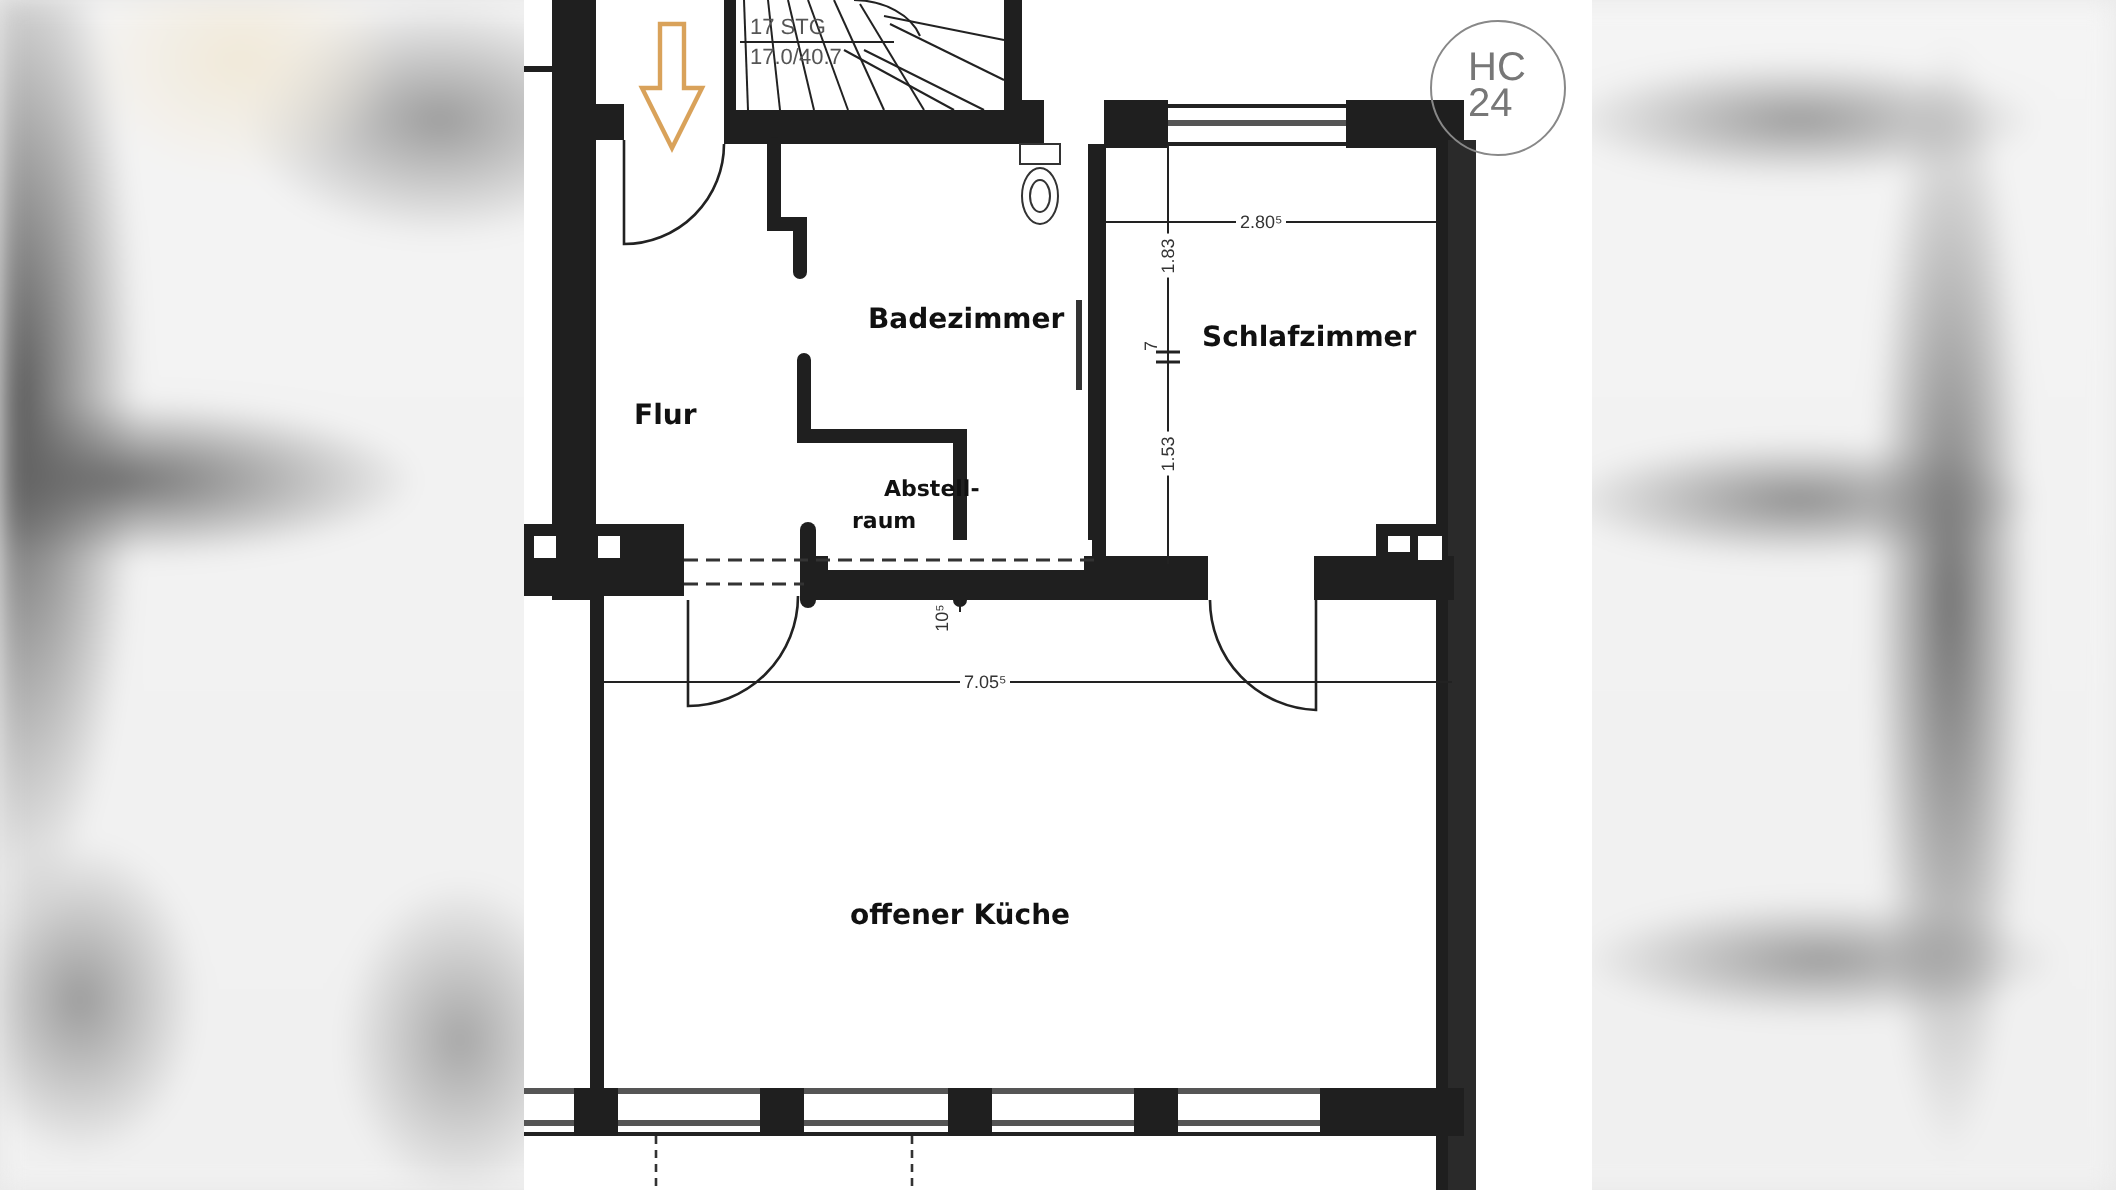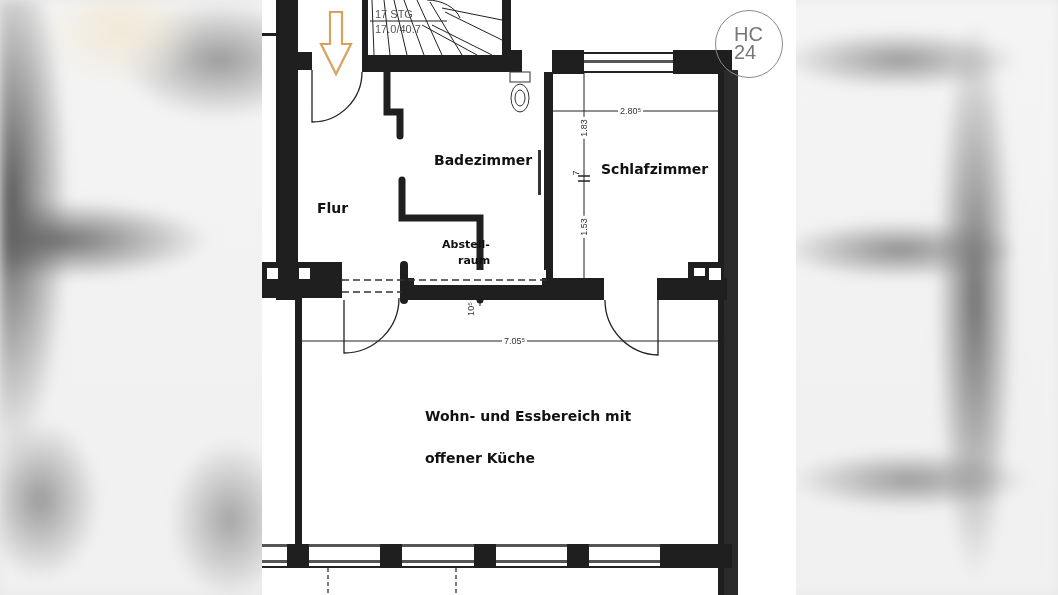--- a/index.html
+++ b/index.html
@@ -156,29 +156,28 @@
 
     <path d="M68 12 L80 12 L80 44 L89 44 L74 74 L59 44 L68 44 Z" fill="none" stroke="#d9a25a" stroke-width="2.2" stroke-linejoin="miter"></path>
   </svg>
 
   <div class="stair-text" style="left:113px; top:8px;">17 STG</div>
   <div class="stair-text" style="left:113px; top:23px;">17.0/40.7</div>
 
   <div class="label" style="left:55px; top:152px;margin-top:46px;">Flur</div>
   <div class="label" style="left:172px; top:150px;">Badezimmer</div>
   <div class="label small" style="left:156px; top:237px;">Abstell-</div>
-  <div class="label small" style="left:172px; top:253px;">raum</div>
+  <div class="label small" style="left:140px; top:253px;">raum</div>
   <div class="label" style="left:339px; top:159px;text-align:center;">Schlafzimmer</div>
-  <div class="label big" style="left:163px; top:405px;">Wohn- und Essbereich mit</div>
   <div class="label big" style="left:163px; top:447px;">offener Küche</div>
 
   <div class="dim" style="left:356px; top:106px;">2.80⁵</div>
   <div class="dim vert" style="left:311px; top:123px;">1.83</div>
   <div class="dim vert" style="left:311px; top:222px;">1.53</div>
   <div class="dim vert" style="left:309px; top:168px; background:transparent;">7</div>
-  <div class="dim" style="left:240px; top:336px;">7.05⁵</div>
+  <div class="dim" style="left:218px; top:336px;">7.05⁵</div>
   <div class="dim vert" style="left:200px; top:304px; background:transparent;">10⁵</div>
 
   <div class="logo">
     <div class="logo-line1">HC</div>
     <div class="logo-line2">24</div>
   </div>
 </div>
 
 </body></html>

